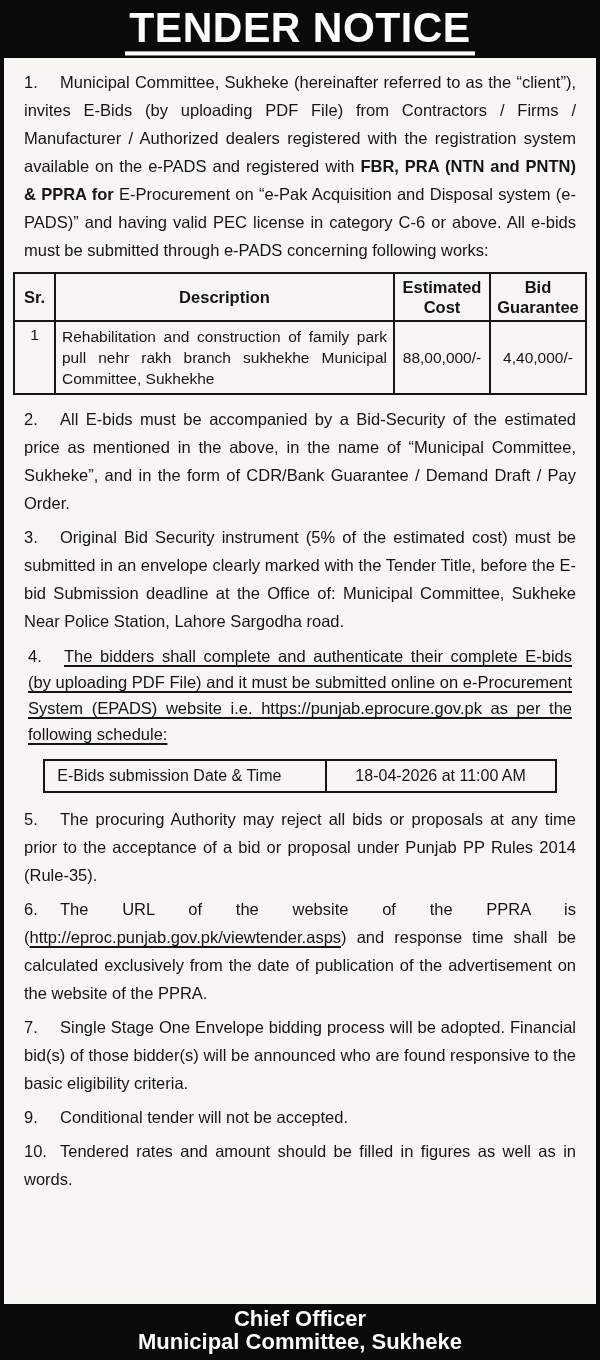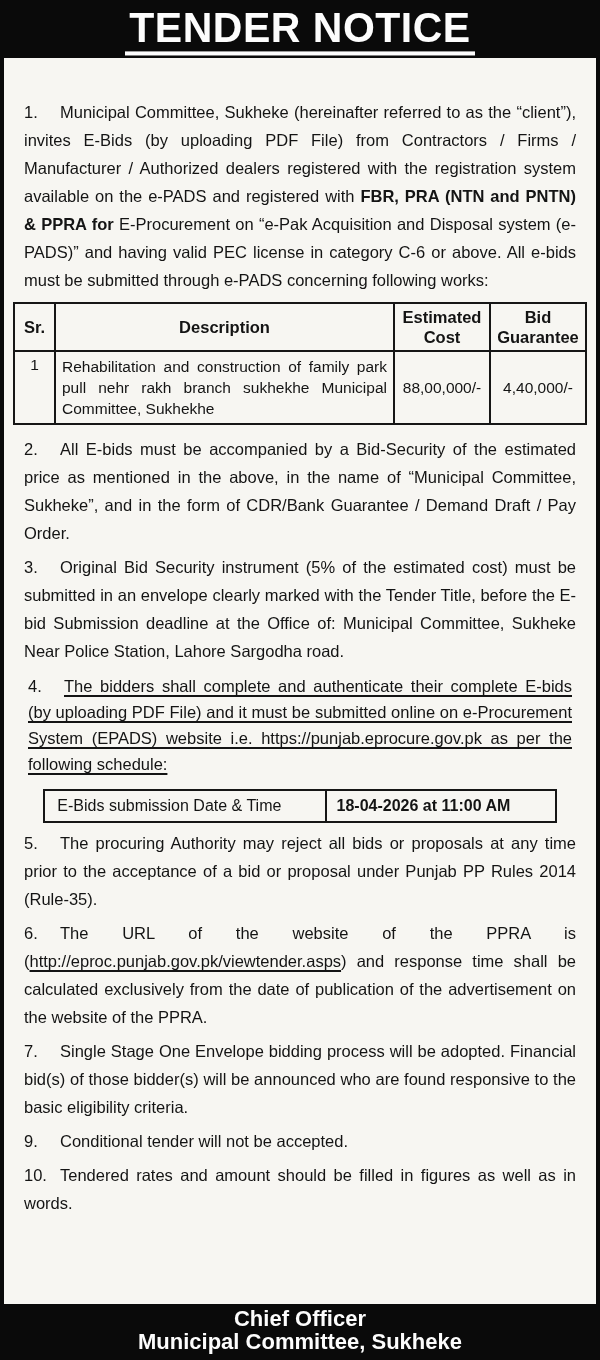--- a/index.html
+++ b/index.html
@@ -3,21 +3,21 @@
 <meta charset="utf-8">
 <style>
   html,body{margin:0;padding:0;background:#e8e7e3;}
   .page{
     width:600px;height:1360px;box-sizing:border-box;
     background:#f7f6f2;
     border:4px solid #0a0a0a;
     display:flex;flex-direction:column;
     font-family:"Liberation Sans","DejaVu Sans",sans-serif;
     color:#141414;
-    position:relative;overflow:hidden;gap:30px;
+    position:relative;overflow:hidden;
   }
   .title-band{
     flex:none;height:54px;background:#0a0a0a;
     display:flex;align-items:center;justify-content:center;
   }
   .title-text{
     color:#fdfdfd;font-size:41px;font-weight:bold;letter-spacing:.5px;
     border-bottom:4px solid #fdfdfd;padding:0 4px 1px;line-height:1.05;
     transform:scaleY(1.02);
   }
@@ -42,24 +42,24 @@
   }
   .works-table td{font-size:15.5px;padding:4px 6px;}
   .col-sr{width:41px;}
   .col-desc{width:auto;}
   .col-cost{width:96px;}
   .col-sec{width:96px;}
   .cell-sr{text-align:center;vertical-align:top;padding-top:6px;}
   .cell-desc{text-align:justify;line-height:21px;padding:5px 9px 8px;}
   .cell-money{text-align:center;font-size:15.5px;}
   
-  .schedule-table{width:93%;margin:12px auto 6px;}
+  .schedule-table{width:93%;margin:12px auto 12px;}
   .schedule-table td{border:2px solid #161616;font-size:16px;}
   .sched-label{width:55%;padding:6px 12px;text-align:left;}
-  .sched-value{width:45%;padding:6px 10px;text-align:left;font-weight:bold;font-size:15.5px;}
+  .sched-value{width:45%;padding:6px 10px;text-align:center;font-weight:normal;font-size:15.5px;}
   .footer-band{
     flex:none;height:52px;background:#0a0a0a;
     display:flex;flex-direction:column;align-items:center;justify-content:center;
   }
   .footer-line{color:#fdfdfd;font-weight:bold;font-size:22px;line-height:23px;}
 </style>
 </head>
 <body>
 
 <div class="page">

